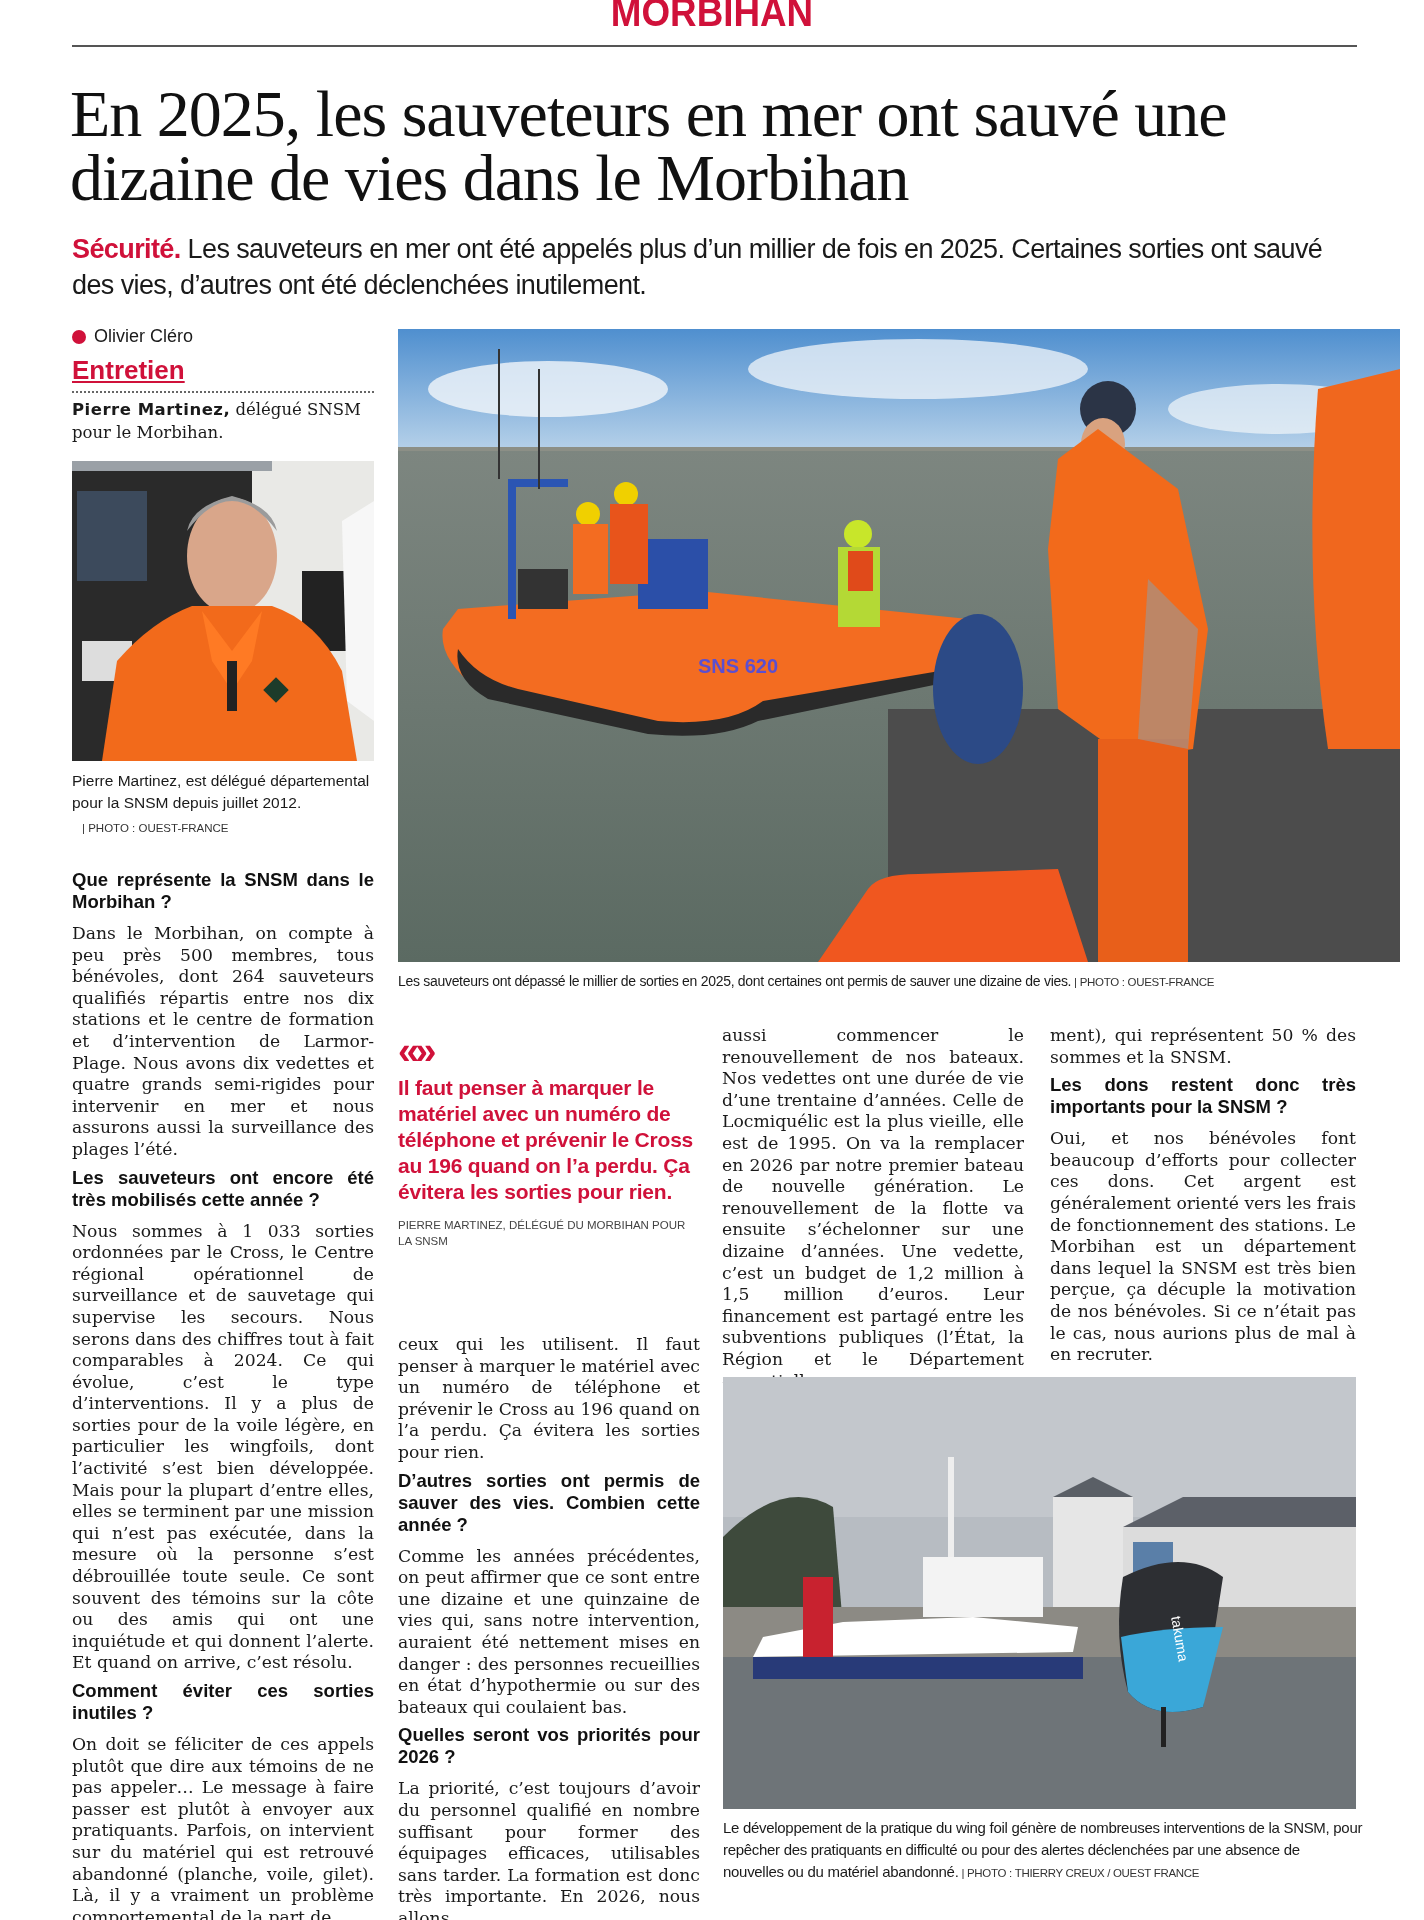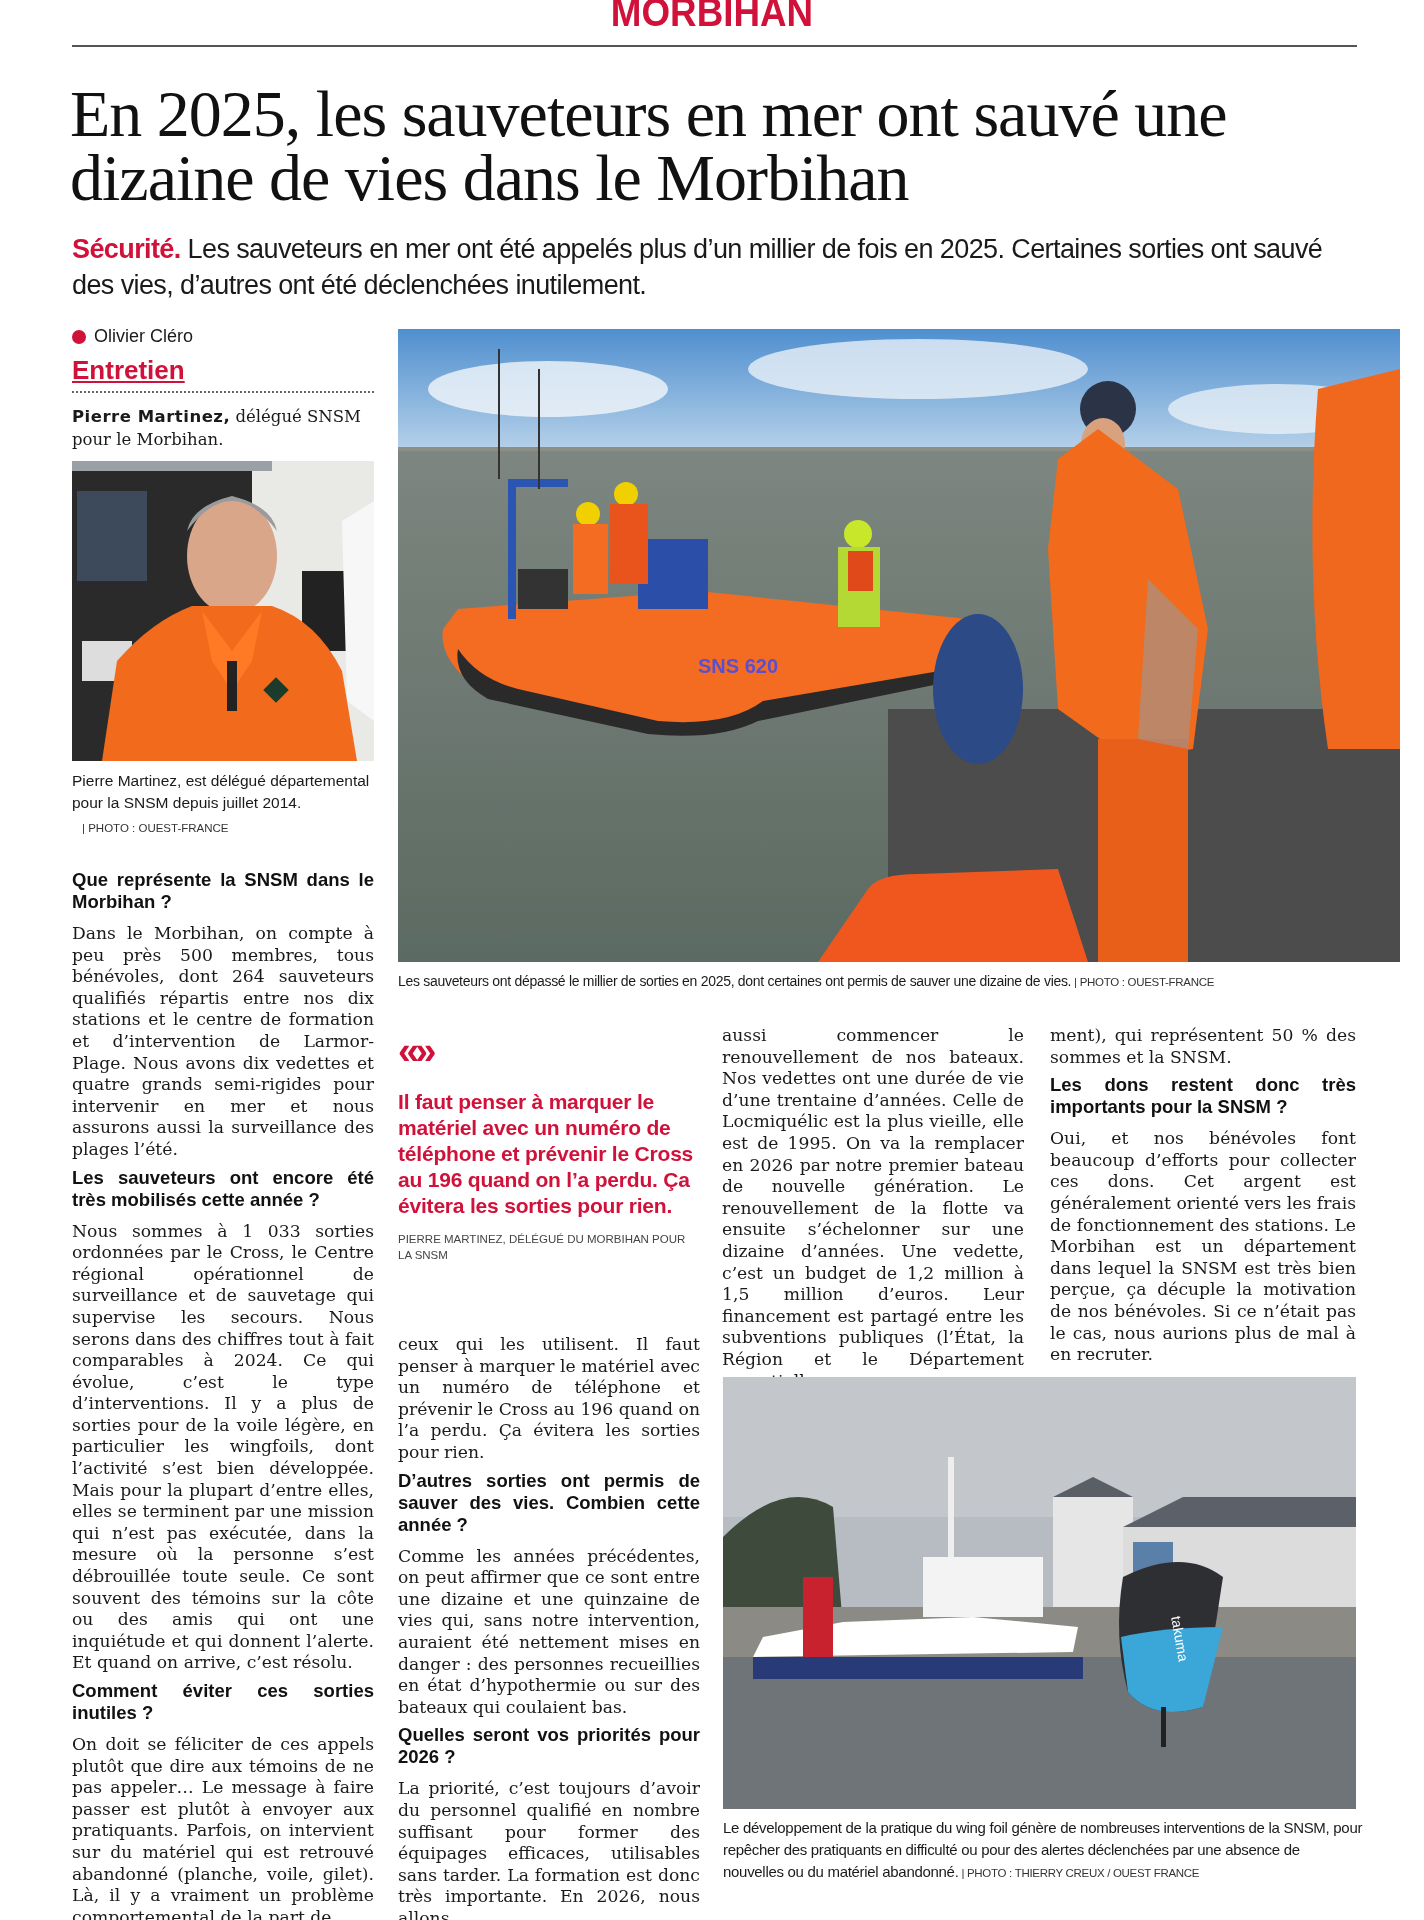--- a/index.html
+++ b/index.html
@@ -10,40 +10,40 @@
   #rule { left: 72px; width: 1285px; top: 45px; height: 2px; background: #555; }
 
   #headline { left: 70px; top: 82px; width: 1300px; font-family: "Liberation Serif", serif; font-size: 66px; line-height: 64px; color: #111; letter-spacing: -1px; }
   #standfirst { left: 72px; top: 231px; width: 1290px; font-family: "Liberation Sans", sans-serif; font-size: 27px; line-height: 36px; color: #1a1a1a; letter-spacing: -0.6px; }
   #standfirst .kicker { color: #d0113a; font-weight: bold; }
 
   #byline { left: 72px; top: 326px; font-size: 18px; font-family: "Liberation Sans", sans-serif; display: flex; align-items: center; gap: 8px; }
   #byline .dot { width: 14px; height: 14px; border-radius: 50%; background: #d0113a; display: inline-block; }
   #genre { left: 72px; top: 355px; font-family: "Liberation Sans", sans-serif; font-weight: bold; font-size: 26px; color: #d0113a; text-decoration: underline; }
   #dotline { left: 72px; top: 391px; width: 302px; border-top: 2px dotted #666; }
-  #intro { left: 72px; top: 398px; width: 310px; font-family: "DejaVu Serif", serif; font-size: 16.5px; line-height: 23px; margin-top: 7px; }
+  #intro { left: 72px; top: 398px; width: 310px; font-family: "DejaVu Serif", serif; font-size: 16.5px; line-height: 23px; }
   #intro b { font-family: "DejaVu Sans", sans-serif; letter-spacing: 0.5px; }
 
   .photo { overflow: hidden; }
   #portrait { left: 72px; top: 461px; width: 302px; height: 300px; }
   #portrait-caption { left: 72px; top: 770px; width: 310px; font-family: "Liberation Sans", sans-serif; font-size: 15.5px; line-height: 22px; }
   .credit { font-family: "Liberation Sans", sans-serif; font-size: 11.5px; color: #333; text-transform: uppercase; }
   #portrait-credit { left: 82px; top: 822px; }
 
   #main-photo { left: 398px; top: 329px; width: 1002px; height: 633px; }
   #main-caption { left: 398px; top: 970px; width: 980px; font-family: "Liberation Sans", sans-serif; font-size: 14px; line-height: 23px; letter-spacing: -0.3px; }
 
   .col { font-family: "DejaVu Serif", serif; font-size: 17.2px; line-height: 21.6px; color: #1a1a1a; text-align: justify; }
   .col p { margin: 0 0 6px 0; hyphens: auto; }
   .col h3 { font-family: "Liberation Sans", sans-serif; font-weight: bold; font-size: 18.5px; line-height: 22px; margin: 4px 0 10px 0; color: #111; }
 
   #col1 { left: 72px; top: 865px; width: 302px; }
   #quote-box { left: 398px; top: 1033px; width: 300px; }
   #quote-mark { font-family: "Liberation Sans", sans-serif; font-weight: bold; font-size: 38px; color: #d0113a; line-height: 36px; letter-spacing: -4px; }
-  #quote-text { font-family: "Liberation Sans", sans-serif; font-weight: bold; font-size: 21px; line-height: 26px; color: #d0113a; margin-top: 20px; letter-spacing: -0.2px; }
+  #quote-text { font-family: "Liberation Sans", sans-serif; font-weight: bold; font-size: 21px; line-height: 26px; color: #d0113a; margin-top: 6px; letter-spacing: -0.2px; }
   #quote-attr { font-family: "Liberation Sans", sans-serif; font-size: 11.5px; line-height: 16px; color: #444; margin-top: 12px; text-transform: uppercase; }
 
   #col2 { left: 398px; top: 1334px; width: 302px; }
   #col3 { left: 722px; top: 1025px; width: 302px; }
   #col4 { left: 1050px; top: 1025px; width: 306px; }
 
   #wing-photo { left: 723px; top: 1377px; width: 633px; height: 432px; }
   #wing-caption { left: 723px; top: 1817px; width: 640px; font-family: "Liberation Sans", sans-serif; font-size: 15px; line-height: 22px; letter-spacing: -0.3px; }
 </style>
 </head>
@@ -78,21 +78,21 @@
     <rect x="230" y="110" width="60" height="80" fill="#222"></rect>
     <path d="M270 60 L302 40 L302 260 L275 240 Z" fill="#f7f7f7"></path>
     <ellipse cx="160" cy="95" rx="45" ry="58" fill="#d9a68a"></ellipse>
     <path d="M115 70 Q160 10 205 70 Q200 45 160 35 Q120 45 115 70 Z" fill="#9b9b9b"></path>
     <path d="M30 300 L45 200 Q80 160 120 145 L200 145 Q245 160 270 210 L285 300 Z" fill="#f26a1b"></path>
     <path d="M130 150 L160 190 L190 150 L180 200 L160 230 L140 200 Z" fill="#ff7a24"></path>
     <rect x="155" y="200" width="10" height="50" fill="#222"></rect>
     <rect x="195" y="220" width="18" height="18" fill="#1c3b2a" transform="rotate(45 204 229)"></rect>
   </svg>
 </div>
-<div class="abs" id="portrait-caption">Pierre Martinez, est délégué départemental pour la SNSM depuis juillet 2014.</div>
+<div class="abs" id="portrait-caption">Pierre Martinez, est délégué départemental pour la SNSM depuis juillet 2012.</div>
 <div class="abs credit" id="portrait-credit">| PHOTO : OUEST-FRANCE</div>
 
 <div class="abs photo" id="main-photo" aria-label="Semi-rigide SNS 620 et sauveteurs en mer">
   <svg width="1002" height="633" viewBox="0 0 1002 633">
     <defs>
       <linearGradient id="sky" x1="0" y1="0" x2="0" y2="1">
         <stop offset="0" stop-color="#4f8fcf"></stop>
           <stop offset="1" stop-color="#b9d3ea"></stop>
       </linearGradient>
       <linearGradient id="sea" x1="0" y1="0" x2="0" y2="1">

